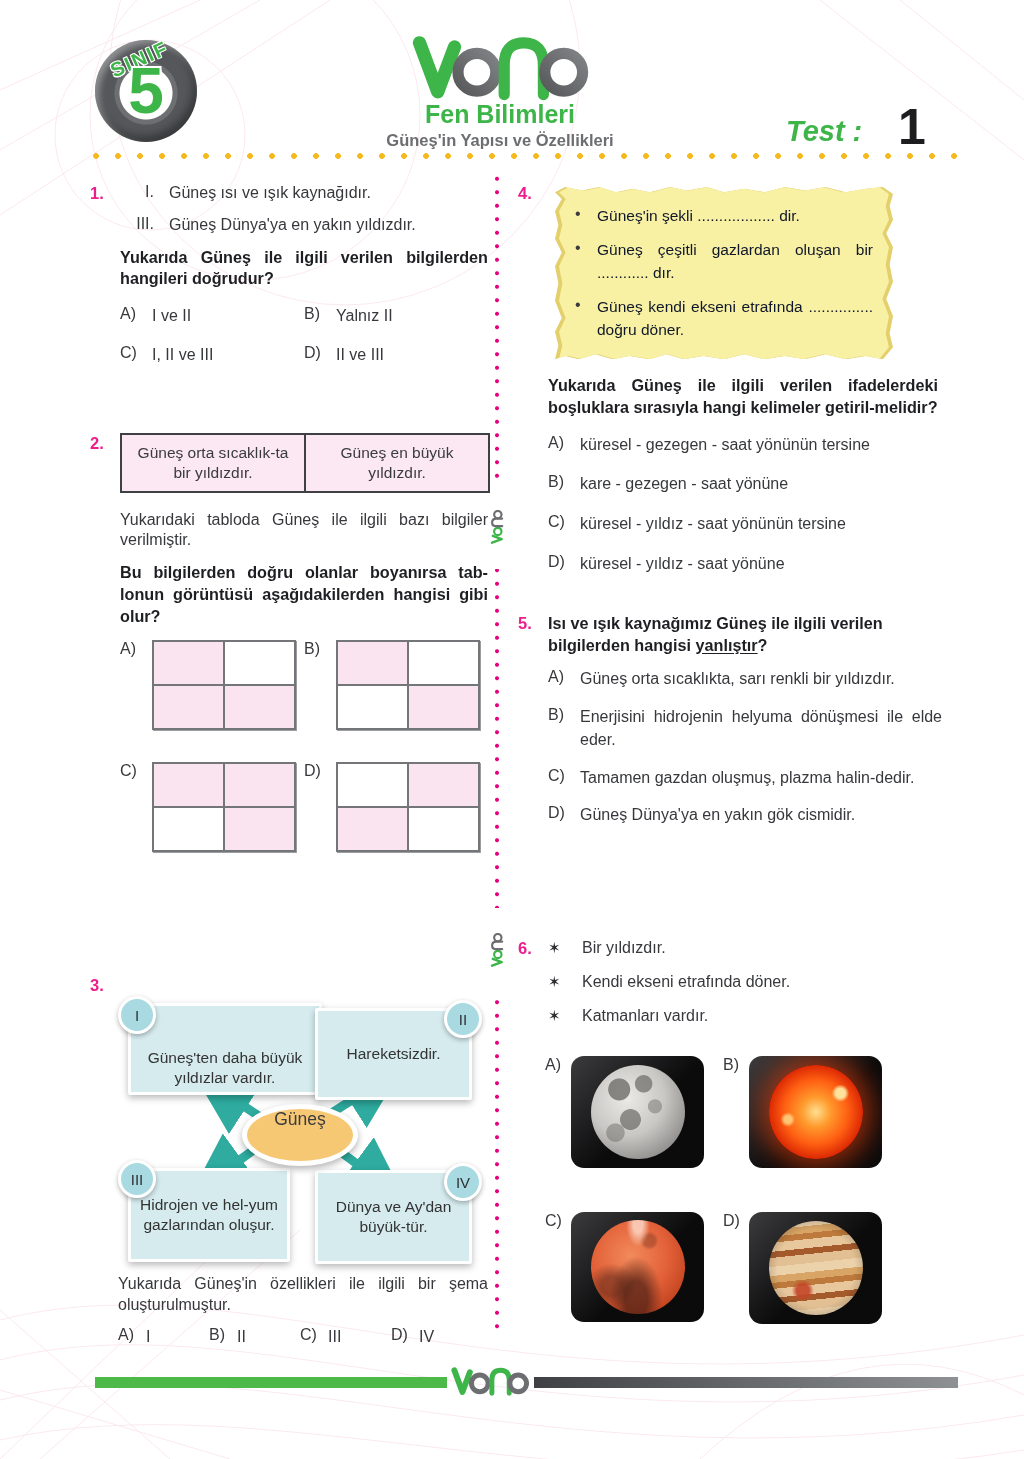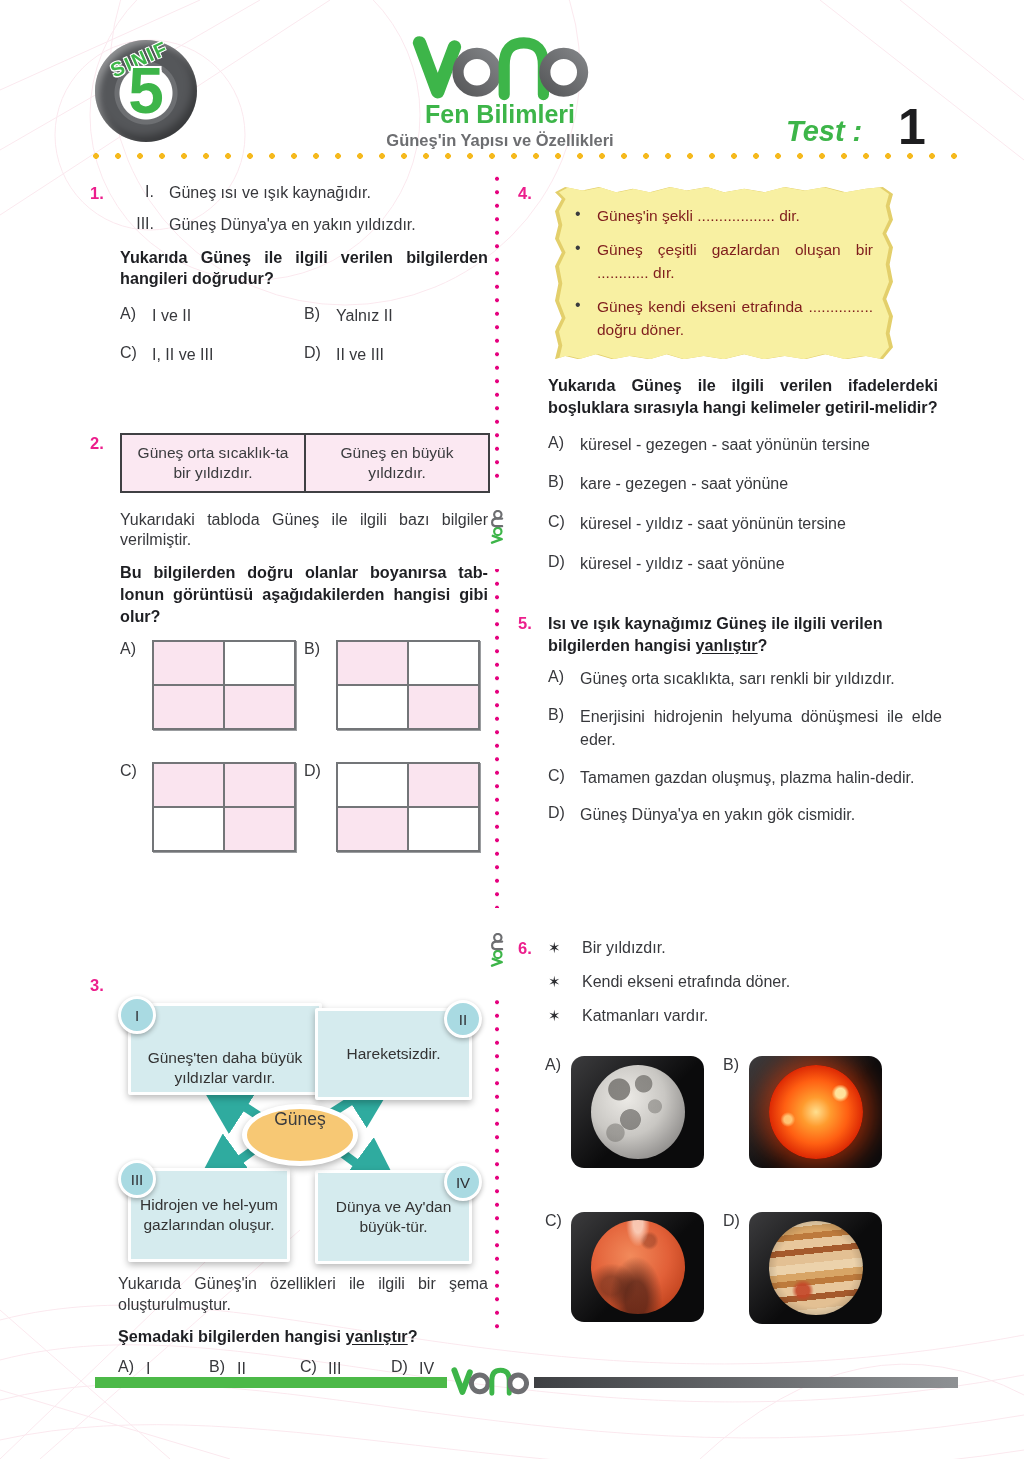--- a/index.html
+++ b/index.html
@@ -86,21 +86,21 @@
   .q3opts .opt{flex:1;}
 
   
   .note-outer{margin-left:7px;width:338px;background:#e3cf6b;position:relative;
     clip-path:polygon(0% 3%,3% 0%,8% 2%,13% 0%,18% 3%,23% 1%,28% 3%,34% 0%,39% 2%,45% 0%,50% 3%,56% 1%,62% 3%,68% 0%,74% 2%,80% 0%,86% 3%,92% 1%,97% 0%,100% 4%,99% 11%,100% 19%,98% 27%,100% 35%,99% 45%,100% 55%,98% 65%,100% 75%,99% 85%,100% 93%,97% 100%,92% 98%,86% 100%,80% 97%,74% 100%,68% 98%,62% 100%,56% 97%,50% 100%,44% 98%,38% 100%,33% 97%,28% 100%,22% 98%,17% 100%,12% 97%,7% 100%,3% 98%,0% 100%,1% 92%,0% 84%,2% 76%,0% 66%,1% 56%,0% 46%,2% 38%,0% 30%,1% 22%,0% 14%,2% 7%);}
   .note-inner{margin:4px;background:#f8f0a2;padding:18px 16px 16px 16px;
     clip-path:polygon(0% 3%,3% 0%,8% 2%,13% 0%,18% 3%,23% 1%,28% 3%,34% 0%,39% 2%,45% 0%,50% 3%,56% 1%,62% 3%,68% 0%,74% 2%,80% 0%,86% 3%,92% 1%,97% 0%,100% 4%,99% 11%,100% 19%,98% 27%,100% 35%,99% 45%,100% 55%,98% 65%,100% 75%,99% 85%,100% 93%,97% 100%,92% 98%,86% 100%,80% 97%,74% 100%,68% 98%,62% 100%,56% 97%,50% 100%,44% 98%,38% 100%,33% 97%,28% 100%,22% 98%,17% 100%,12% 97%,7% 100%,3% 98%,0% 100%,1% 92%,0% 84%,2% 76%,0% 66%,1% 56%,0% 46%,2% 38%,0% 30%,1% 22%,0% 14%,2% 7%);}
   .brow{display:flex;margin-bottom:12px;}
   .brow:last-child{margin-bottom:2px;}
   .bdot{width:22px;flex:0 0 22px;color:#3a3b3e;font-size:16px;}
-  .btxt{color:#7f1d1d;font-size:15.5px;line-height:1.45;text-align:justify;}
+  .btxt{color:#0f172a;font-size:15.5px;line-height:1.45;text-align:justify;}
   .q4opts .opt{margin-bottom:17px;}
 
   
   .q5opts .opt{margin-bottom:15px;}
   .q5opts .otext{text-align:justify;}
 
   
   .starrow{display:flex;margin-bottom:13px;}
   .star{width:34px;flex:0 0 34px;color:#2e2f33;font-size:15px;padding-top:1px;}
   .imggrid{display:grid;grid-template-columns:178px 1fr;row-gap:44px;margin-top:17px;margin-left:27px;}
@@ -341,21 +341,20 @@
           </div>
         <div class="dbox" style="left:225px;top:170px;width:157px;height:94px;">
             <span>Dünya ve Ay'dan büyük-tür.</span>
           </div>
         <div class="dbadge" style="left:354px;top:163px;">
             <span>IV</span>
           </div>
       </div>
       <div style="margin-left:28px;">
         <div class="txt" style="margin-top:8px;text-align:justify;">Yukarıda Güneş'in özellikleri ile ilgili bir şema oluşturulmuştur.</div>
-        <div class="qbold" style="margin-top:10px;text-align:left;"><span>Şemadaki bilgilerden hangisi </span><span class="ul">yanlıştır</span><span>?</span></div>
         <div class="q3opts">
           <div class="opt">
               <span class="olabel" style="width:28px;flex-basis:28px;">A)</span>
               <span class="otext">I</span>
             </div>
           <div class="opt">
               <span class="olabel" style="width:28px;flex-basis:28px;">B)</span>
               <span class="otext">II</span>
             </div>
           <div class="opt">

